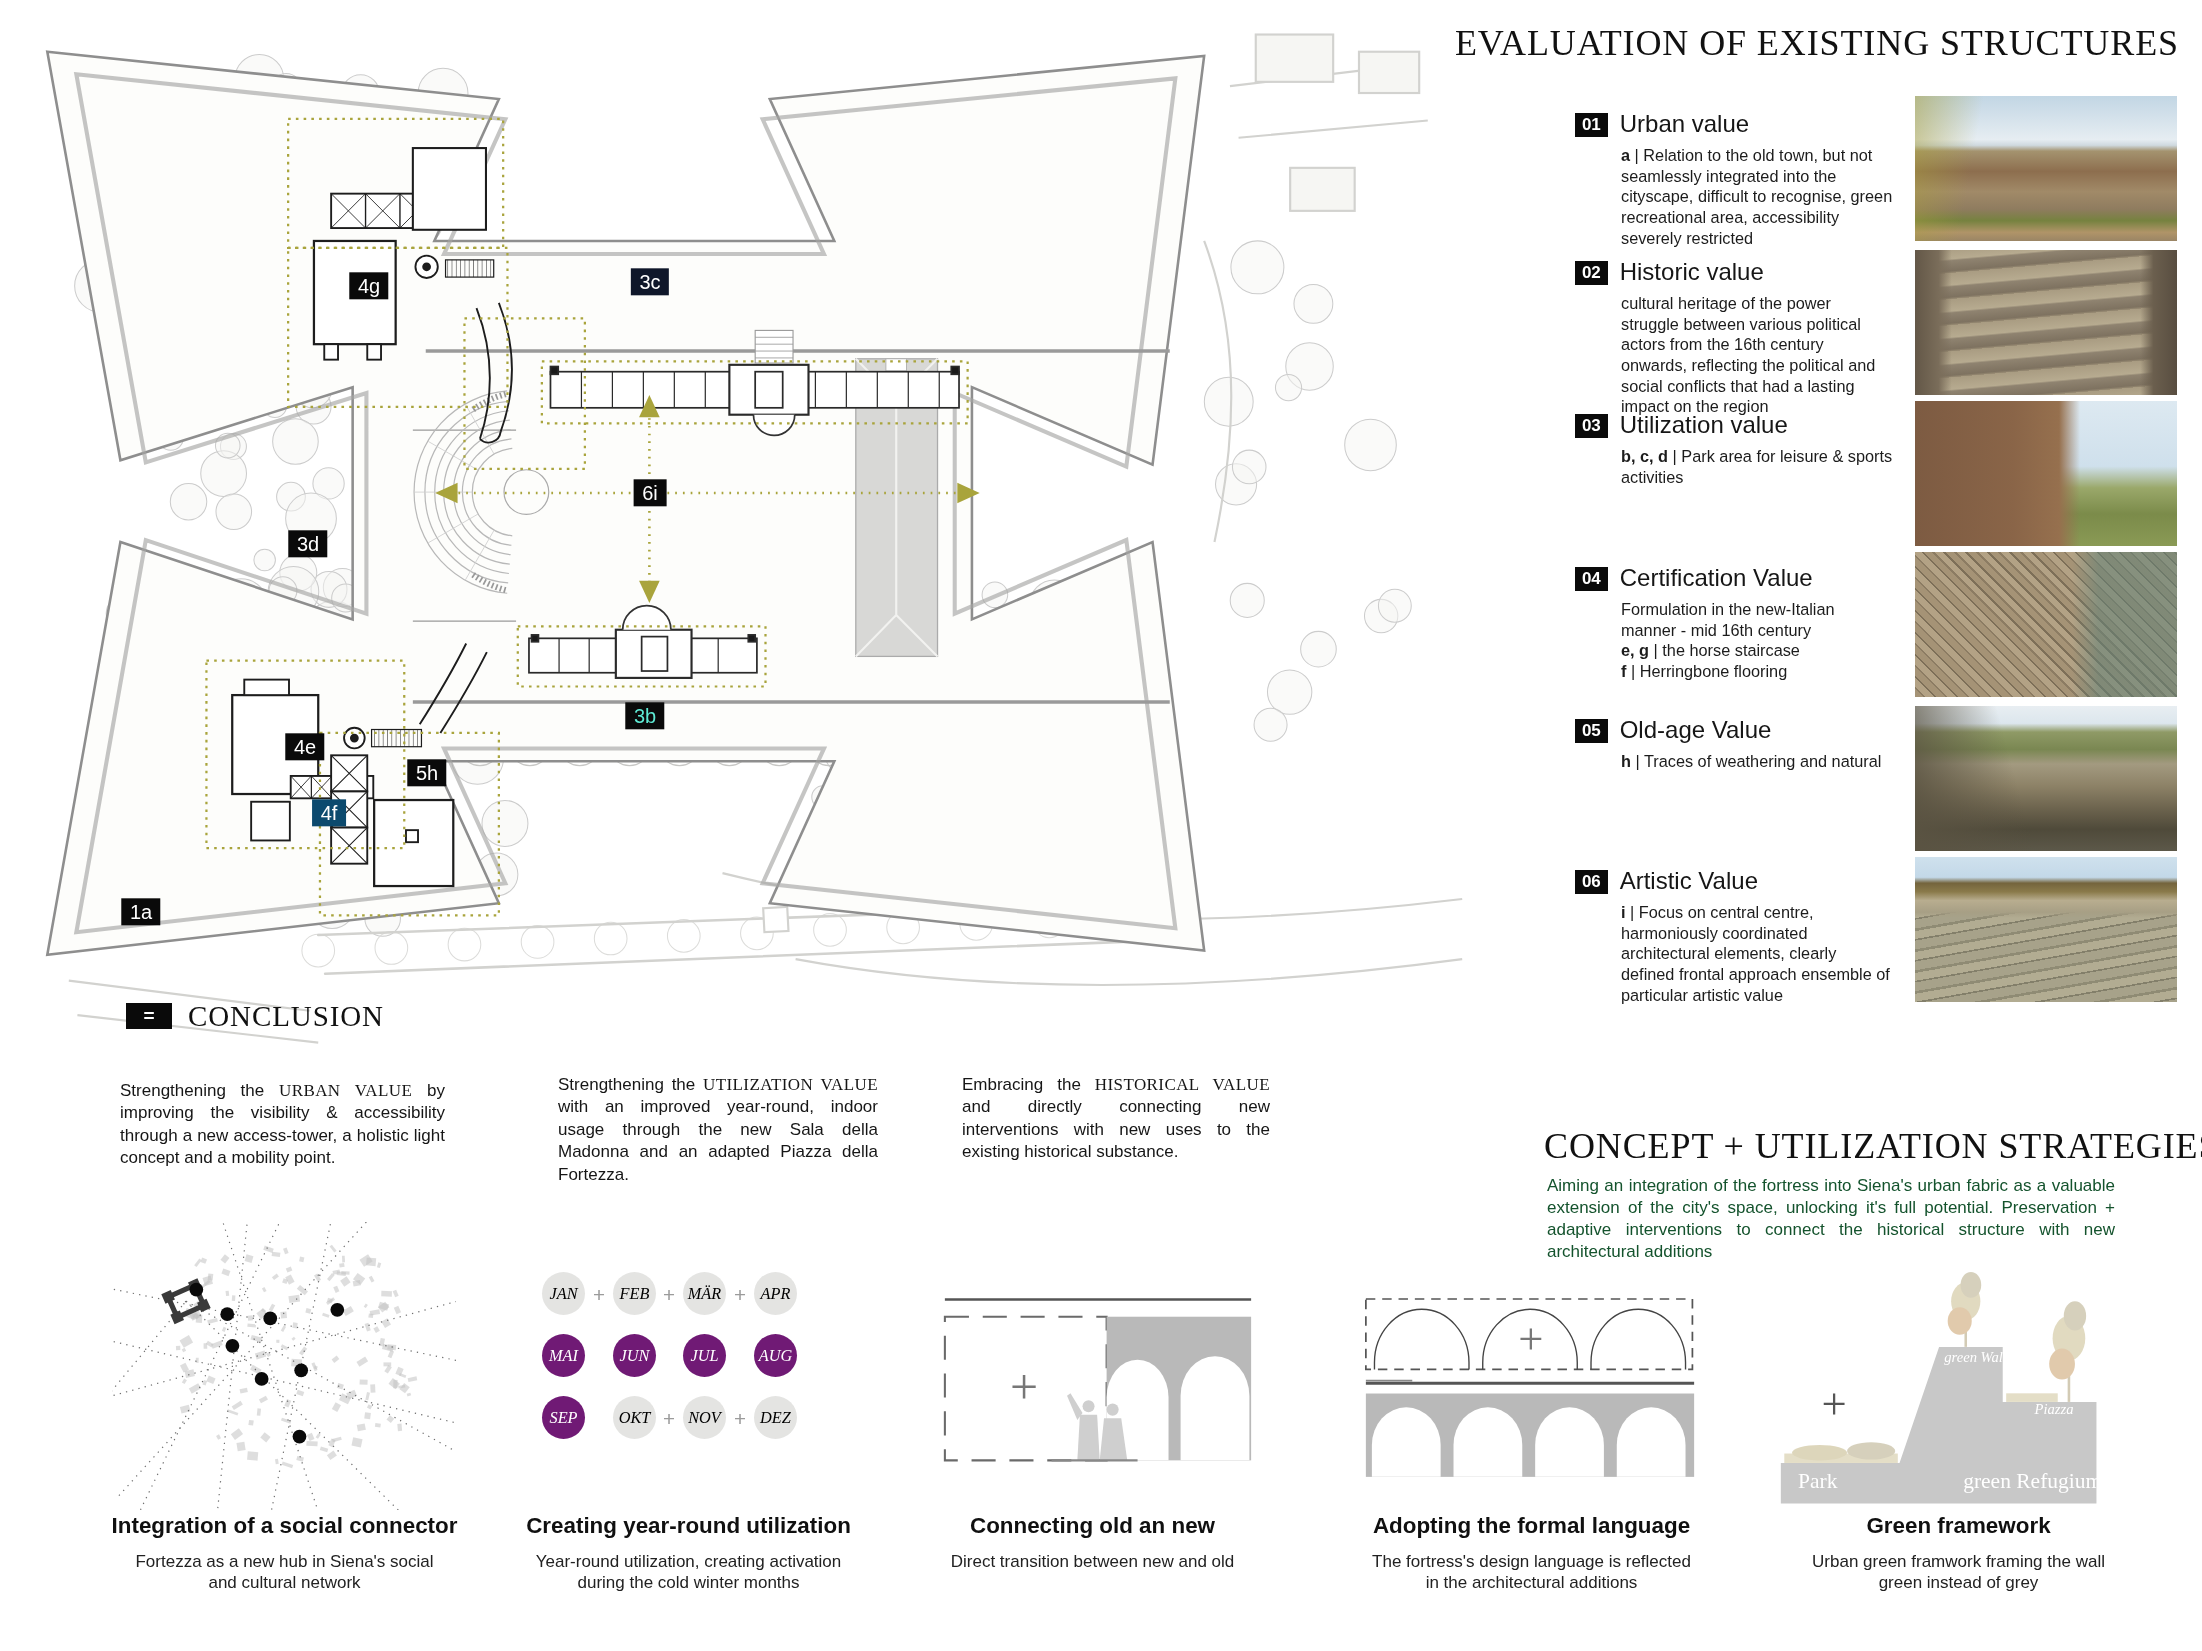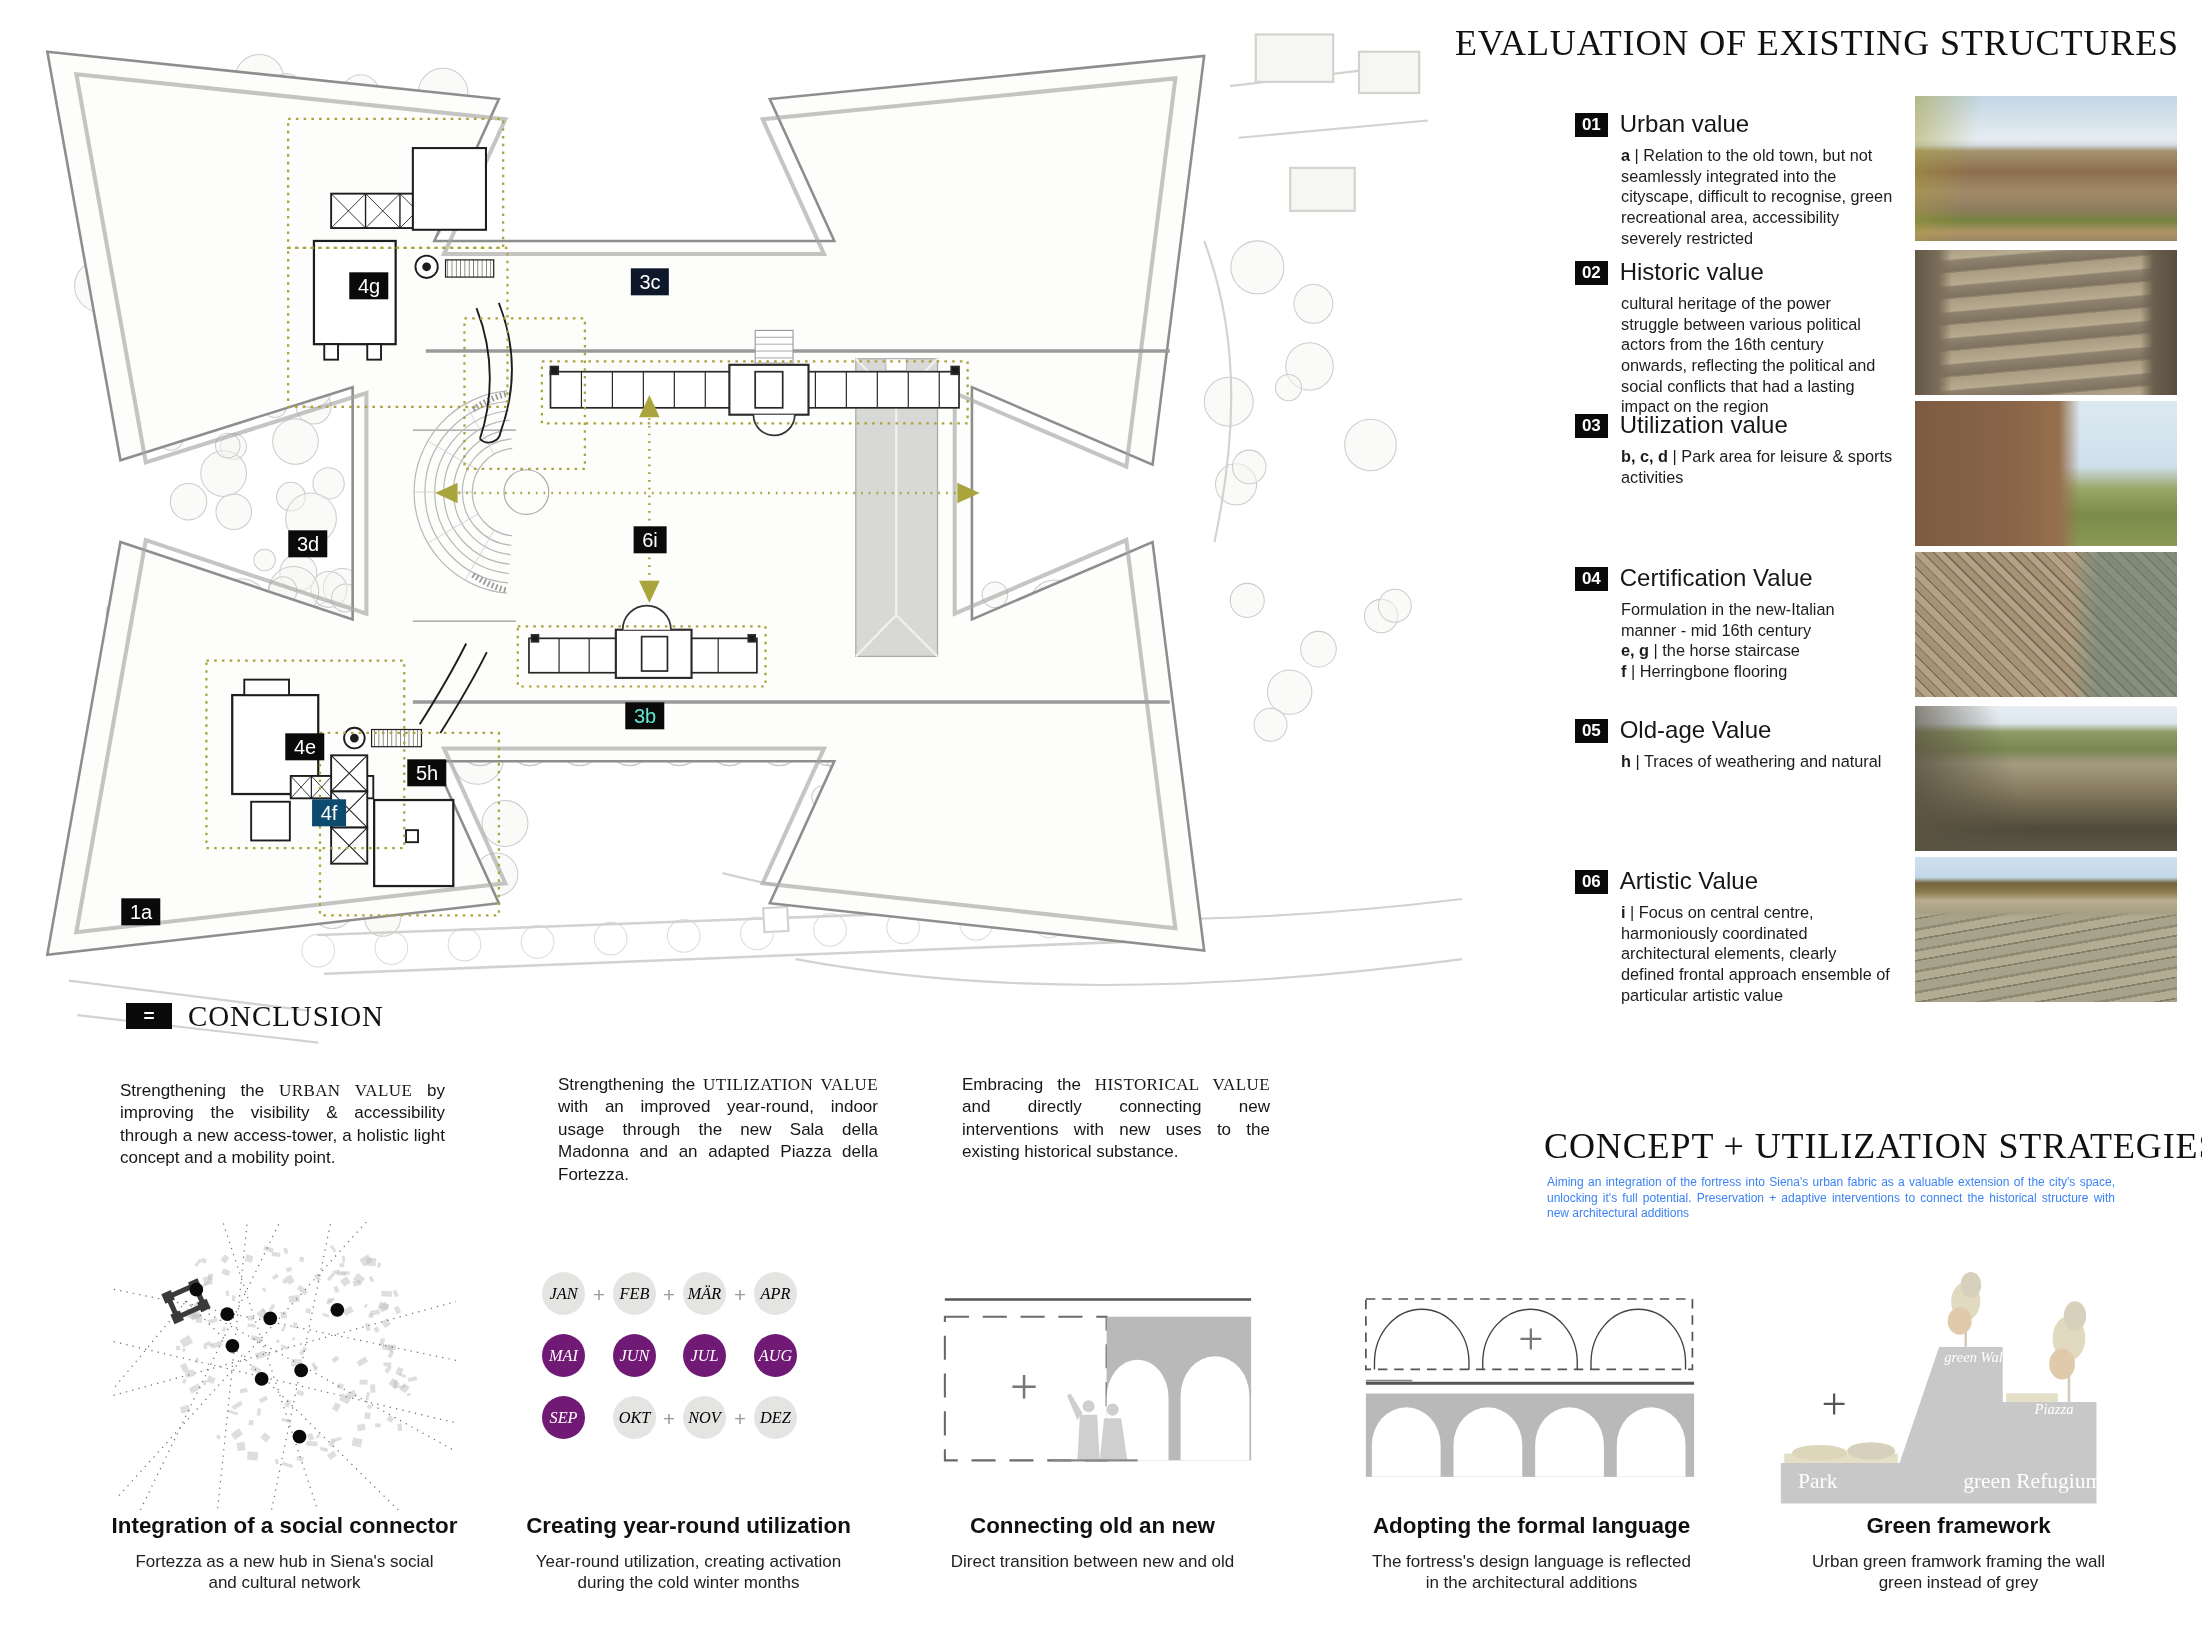--- a/index.html
+++ b/index.html
@@ -31,22 +31,22 @@
     font-size:29px;color:#111;letter-spacing:0.9px;}
   .conc-par{position:absolute;font-size:17px;line-height:1.32;text-align:justify;color:#161616;}
   .conc-par .emph{font-family:"Liberation Serif",serif;letter-spacing:0.4px;}
   #conc-p0{left:120px;top:1063px;width:325px;}
   #conc-p1{left:558px;top:1057px;width:320px;}
   #conc-p2{left:962px;top:1057px;width:308px;}
 
   
   #concept-title{left:1544px;top:1125px;font-family:"Liberation Serif",serif;
     font-size:36px;letter-spacing:0.9px;color:#111;white-space:nowrap;}
-  #concept-body{left:1547px;top:1175px;width:568px;font-size:12px;line-height:1.3;
-    text-align:justify;color:#3b82f6;}
+  #concept-body{left:1547px;top:1175px;width:568px;font-size:17px;line-height:1.3;
+    text-align:justify;color:#14532d;}
 
   
   .strat-cap{position:absolute;top:1513px;width:379px;text-align:center;}
   .strat-cap .t{font-size:22.4px;font-weight:bold;color:#101010;}
   .strat-cap .s{font-size:17px;color:#222;margin-top:12px;line-height:1.25;}
 
   #social-map{left:112px;top:1222px;width:344px;height:288px;}
   #months{left:542px;top:1272px;width:293px;height:185px;}
   .month-circle{position:absolute;width:43px;height:43px;border-radius:50%;
     font-family:"Liberation Serif",serif;font-style:italic;font-size:16.3px;
@@ -439,21 +439,21 @@
     <polygon points="566,593 592,581 592,605" stroke="none"></polygon>
     <polygon points="1199,593 1173,581 1173,605" stroke="none"></polygon>
     <polygon points="815,479 803,505 827,505" stroke="none"></polygon>
     <polygon points="815,721 803,695 827,695" stroke="none"></polygon>
   </g>
 </svg>
 <div class="abs" id="plan-labels" style="left:0;top:0;width:1531px;height:1084px;">
       <div class="plan-label" style="left: 369px; top: 286px; background: rgb(10, 10, 10); color: rgb(255, 255, 255);">4g</div>
       <div class="plan-label" style="left: 650px; top: 282px; background: #0f172a; color: rgb(255, 255, 255);">3c</div>
       <div class="plan-label" style="left: 308px; top: 544px; background: rgb(10, 10, 10); color: rgb(255, 255, 255);">3d</div>
-      <div class="plan-label" style="left: 650px; top: 493px; background: rgb(10, 10, 10); color: rgb(255, 255, 255); margin-top: 47px;">6i</div>
+      <div class="plan-label" style="left: 650px; top: 493px; background: rgb(10, 10, 10); color: rgb(255, 255, 255);">6i</div>
       <div class="plan-label" style="left: 645px; top: 716px; background: rgb(10, 10, 10); color: #5eead4;">3b</div>
       <div class="plan-label" style="left: 305px; top: 747px; background: rgb(10, 10, 10); color: rgb(255, 255, 255);">4e</div>
       <div class="plan-label" style="left: 427px; top: 773px; background: rgb(10, 10, 10); color: rgb(255, 255, 255);">5h</div>
       <div class="plan-label" style="left: 329px; top: 813px; background: #0c4a6e; color: rgb(255, 255, 255);">4f</div>
       <div class="plan-label" style="left: 141px; top: 912px; background: rgb(10, 10, 10); color: rgb(255, 255, 255);">1a</div>
     </div>
 </div>
 
 <div class="abs" id="eval-title">EVALUATION OF EXISTING STRUCTURES</div>
 <div id="eval-list">

